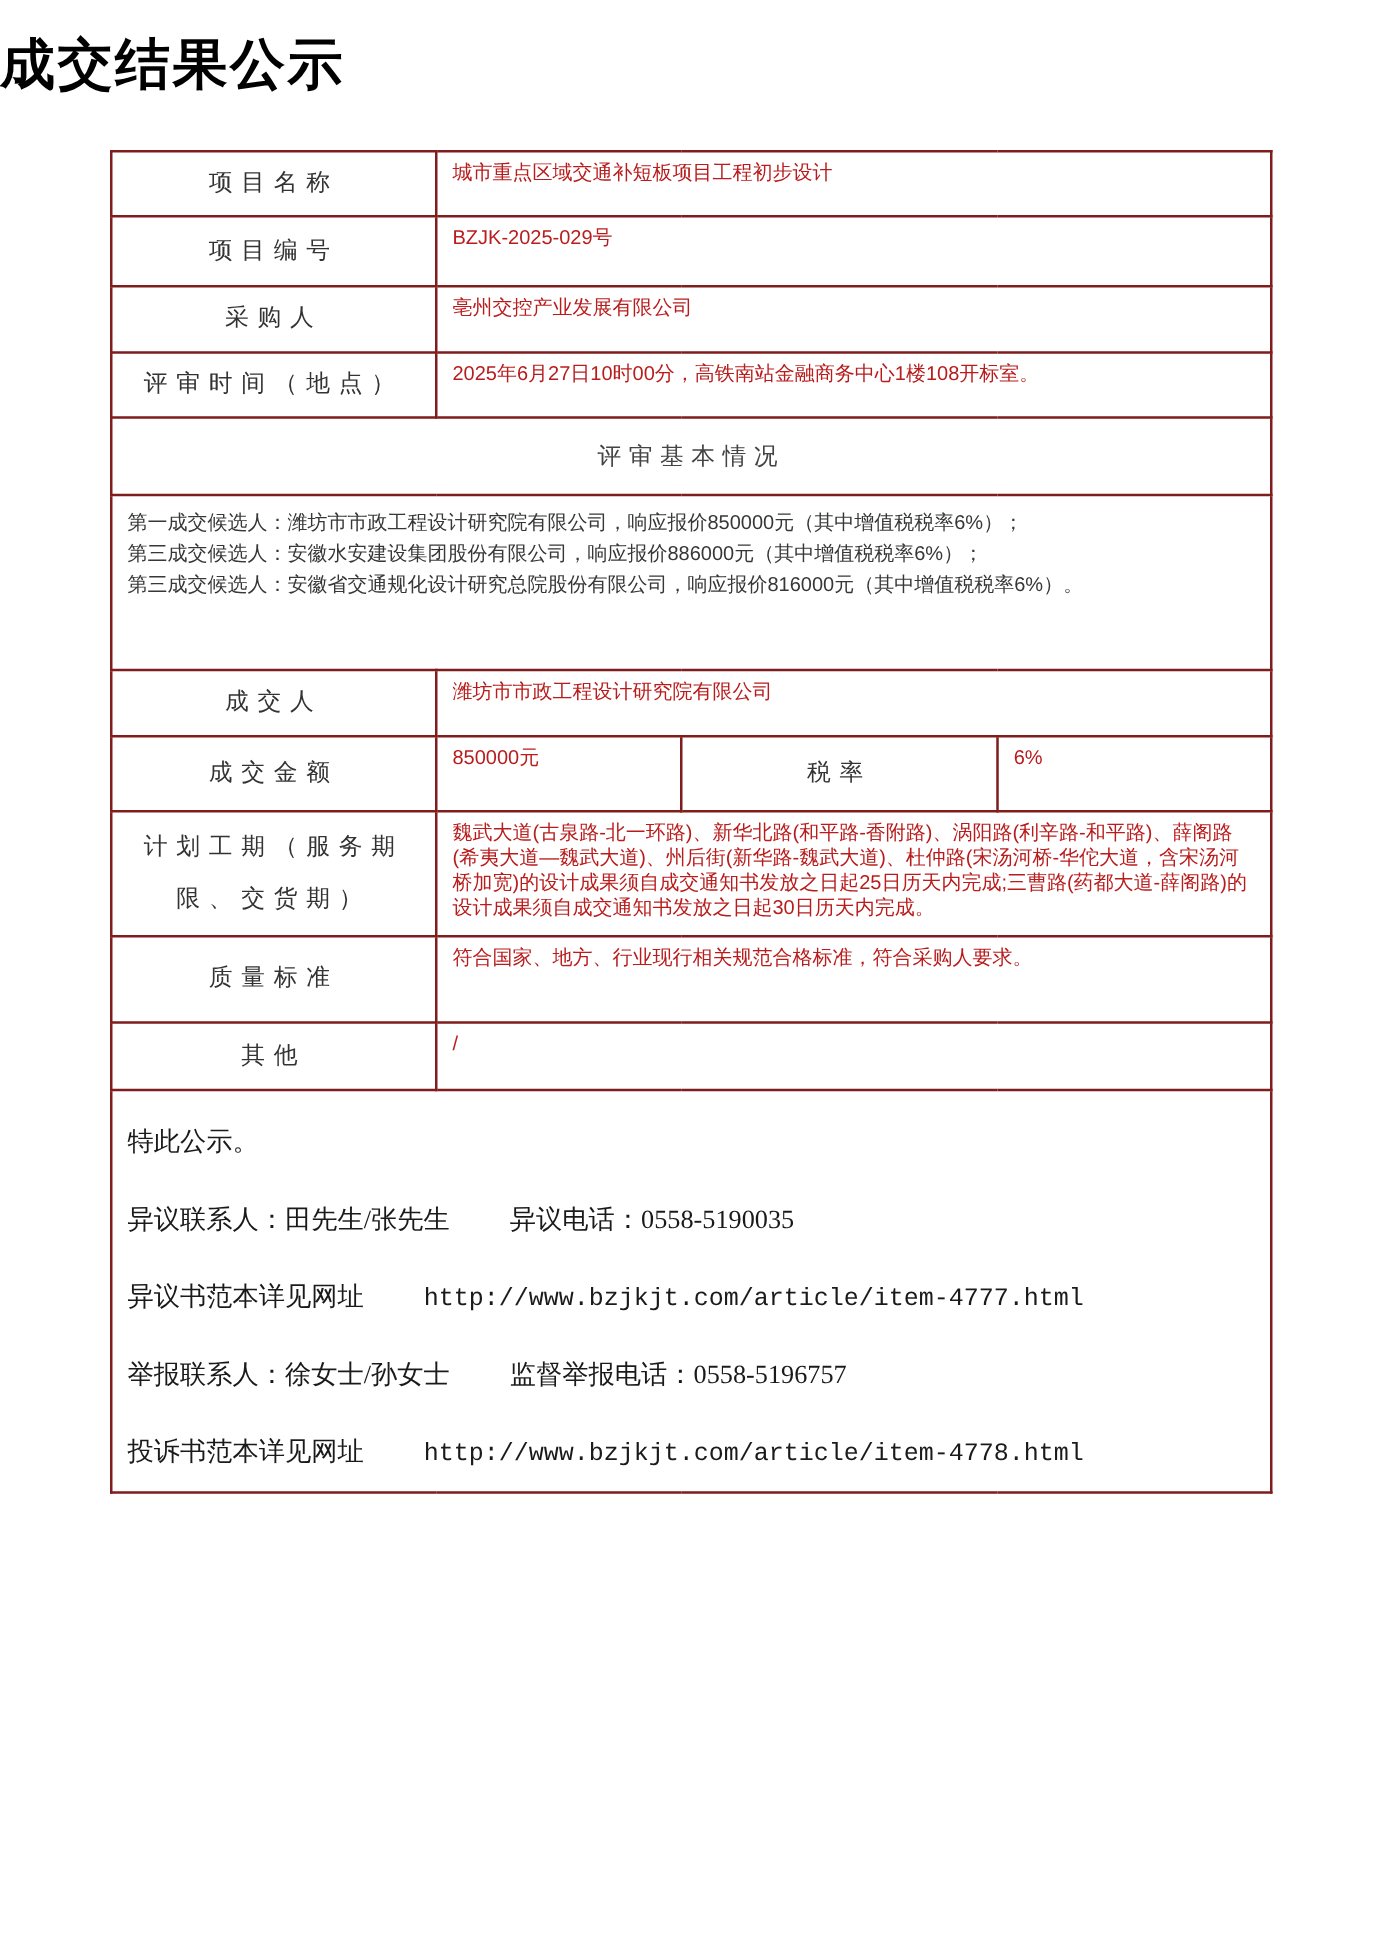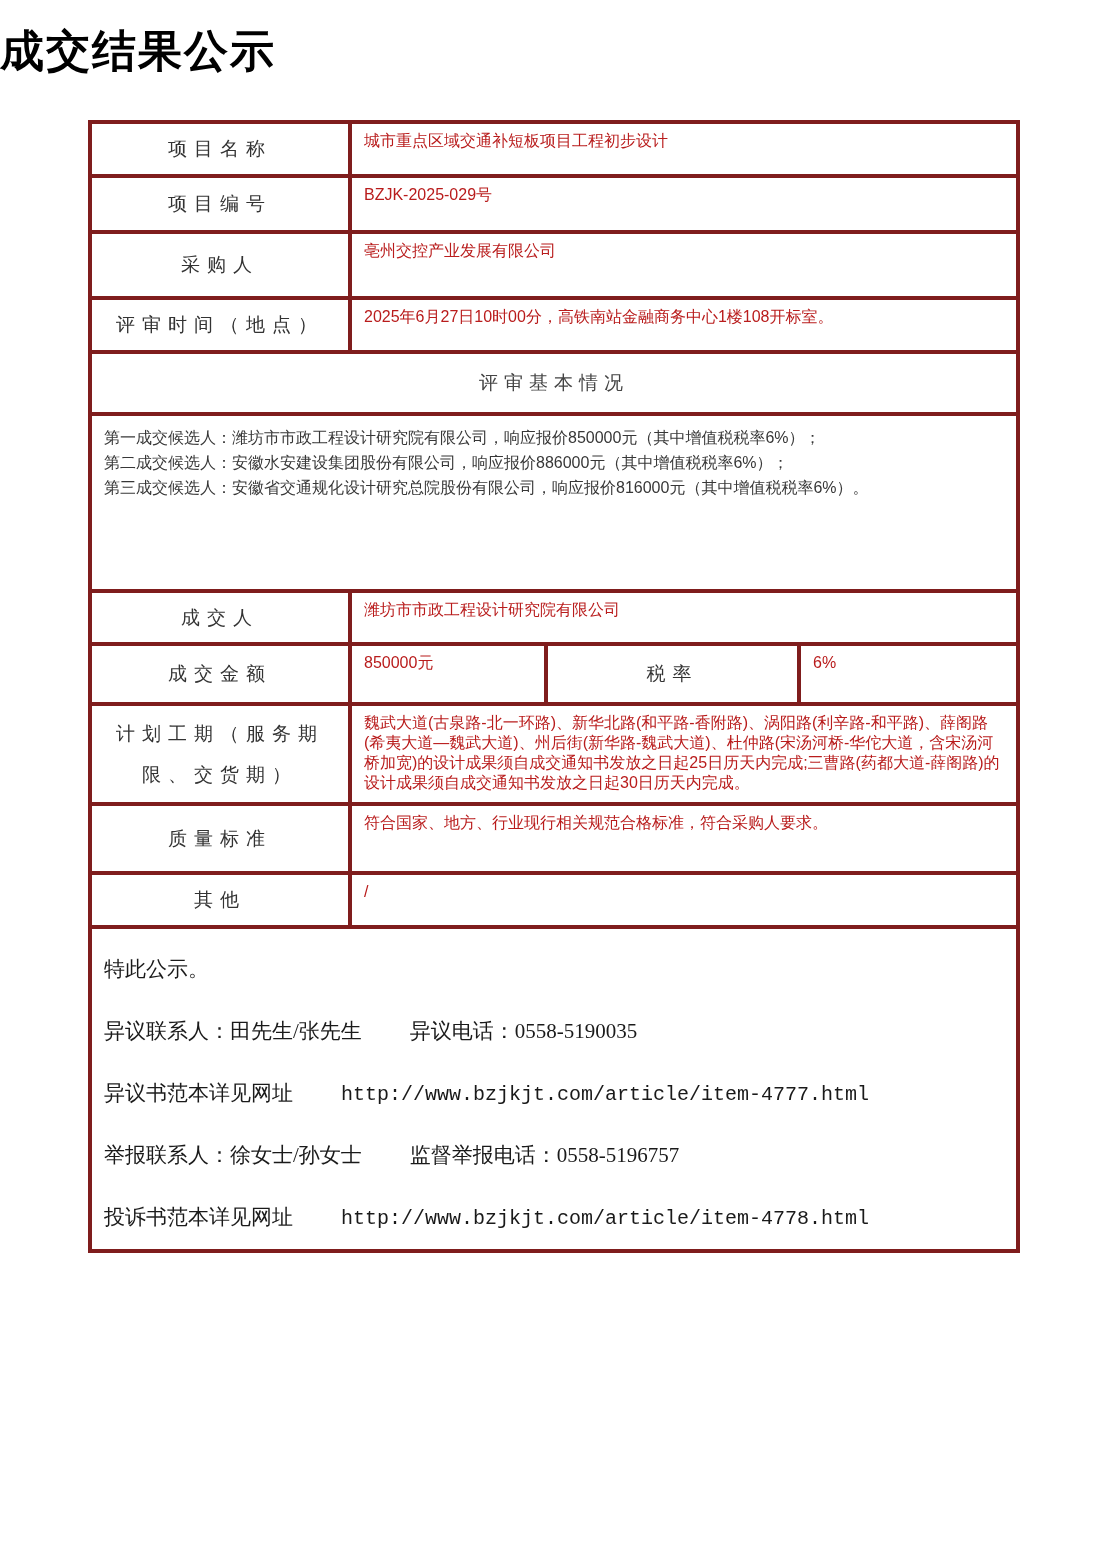--- a/index.html
+++ b/index.html
@@ -13,33 +13,33 @@
     margin: 0;
     font-family: "Liberation Serif", serif;
     font-weight: bold; font-size: 44px; letter-spacing: 2px; color: #000;
   }
   table.doc {
     position: absolute; left: 88px; top: 120px; width: 928px;
     border-collapse: collapse; table-layout: fixed;
   }
   col.c1 { width: 260px; } col.c2 { width: 196px; }
   col.c3 { width: 253px; } col.c4 { width: 219px; }
-  td { border: 4px solid #7f1d1d; padding: 6px 12px; vertical-align: top; overflow: hidden; }
+  td { border: 2px solid #7f1d1d; padding: 6px 12px; vertical-align: top; overflow: hidden; }
   td.lbl {
     font-family: "Liberation Serif", serif; font-size: 19px; color: #333;
     letter-spacing: 7px; text-align: center; vertical-align: middle;
     line-height: 2.2; padding: 4px 10px;
   }
   td.val { font-size: 16px; color: #b91c1c; line-height: 1.4; font-weight: 500; }
   td.sec {
     font-family: "Liberation Serif", serif; font-size: 19px; color: #444;
     letter-spacing: 6px; text-align: center; vertical-align: middle;
   }
-  tr.r1 { height: 51px; }  tr.r2 { height: 56px; }  tr.r3 { height: 66px; }
-  tr.r4 { height: 50px; }  tr.r5 { height: 62px; }  tr.r6 { height: 177px; margin-top: 16px; }
+  tr.r1 { height: 51px; }  tr.r2 { height: 56px; }  tr.r3 { height: 53px; }
+  tr.r4 { height: 50px; }  tr.r5 { height: 62px; }  tr.r6 { height: 140px; margin-top: 16px; }
   tr.r7 { height: 53px; }  tr.r8 { height: 60px; }  tr.r9 { height: 100px; }
   tr.r10 { height: 69px; } tr.r11 { height: 54px; } tr.r12 { height: 85px; }
   tr.r13 { height: 296px; }
   td.cands { padding-top: 9px; }
   .cand-line { font-size: 16px; color: #373737; line-height: 25px; font-weight: 500; }
   td.schedule { line-height: 20px; padding-top: 7px; }
   td.foot {
     font-family: "Liberation Serif", serif; font-size: 21px; color: #1a1a1a;
     padding: 18px 12px; vertical-align: top;
   }
@@ -76,21 +76,21 @@
     <tr class="r4">
       <td class="lbl">评审时间（地点）</td>
       <td class="val" colspan="3">2025年6月27日10时00分，高铁南站金融商务中心1楼108开标室。</td>
     </tr>
     <tr class="r5">
       <td class="sec" colspan="4">评审基本情况</td>
     </tr>
     <tr class="r6">
       <td class="cands" colspan="4">
         <div class="cand-line">第一成交候选人：潍坊市市政工程设计研究院有限公司，响应报价850000元（其中增值税税率6%）；</div>
-        <div class="cand-line">第二成交候选人：安徽水安建设集团股份有限公司，响应报价886000元（其中增值税税率6%）；</div>
+        <div class="cand-line">第三成交候选人：安徽水安建设集团股份有限公司，响应报价886000元（其中增值税税率6%）；</div>
         <div class="cand-line">第三成交候选人：安徽省交通规化设计研究总院股份有限公司，响应报价816000元（其中增值税税率6%）。</div>
       </td>
     </tr>
     <tr class="r7">
       <td class="lbl">成交人</td>
       <td class="val" colspan="3">潍坊市市政工程设计研究院有限公司</td>
     </tr>
     <tr class="r8">
       <td class="lbl">成交金额</td>
       <td class="val">850000元</td>

